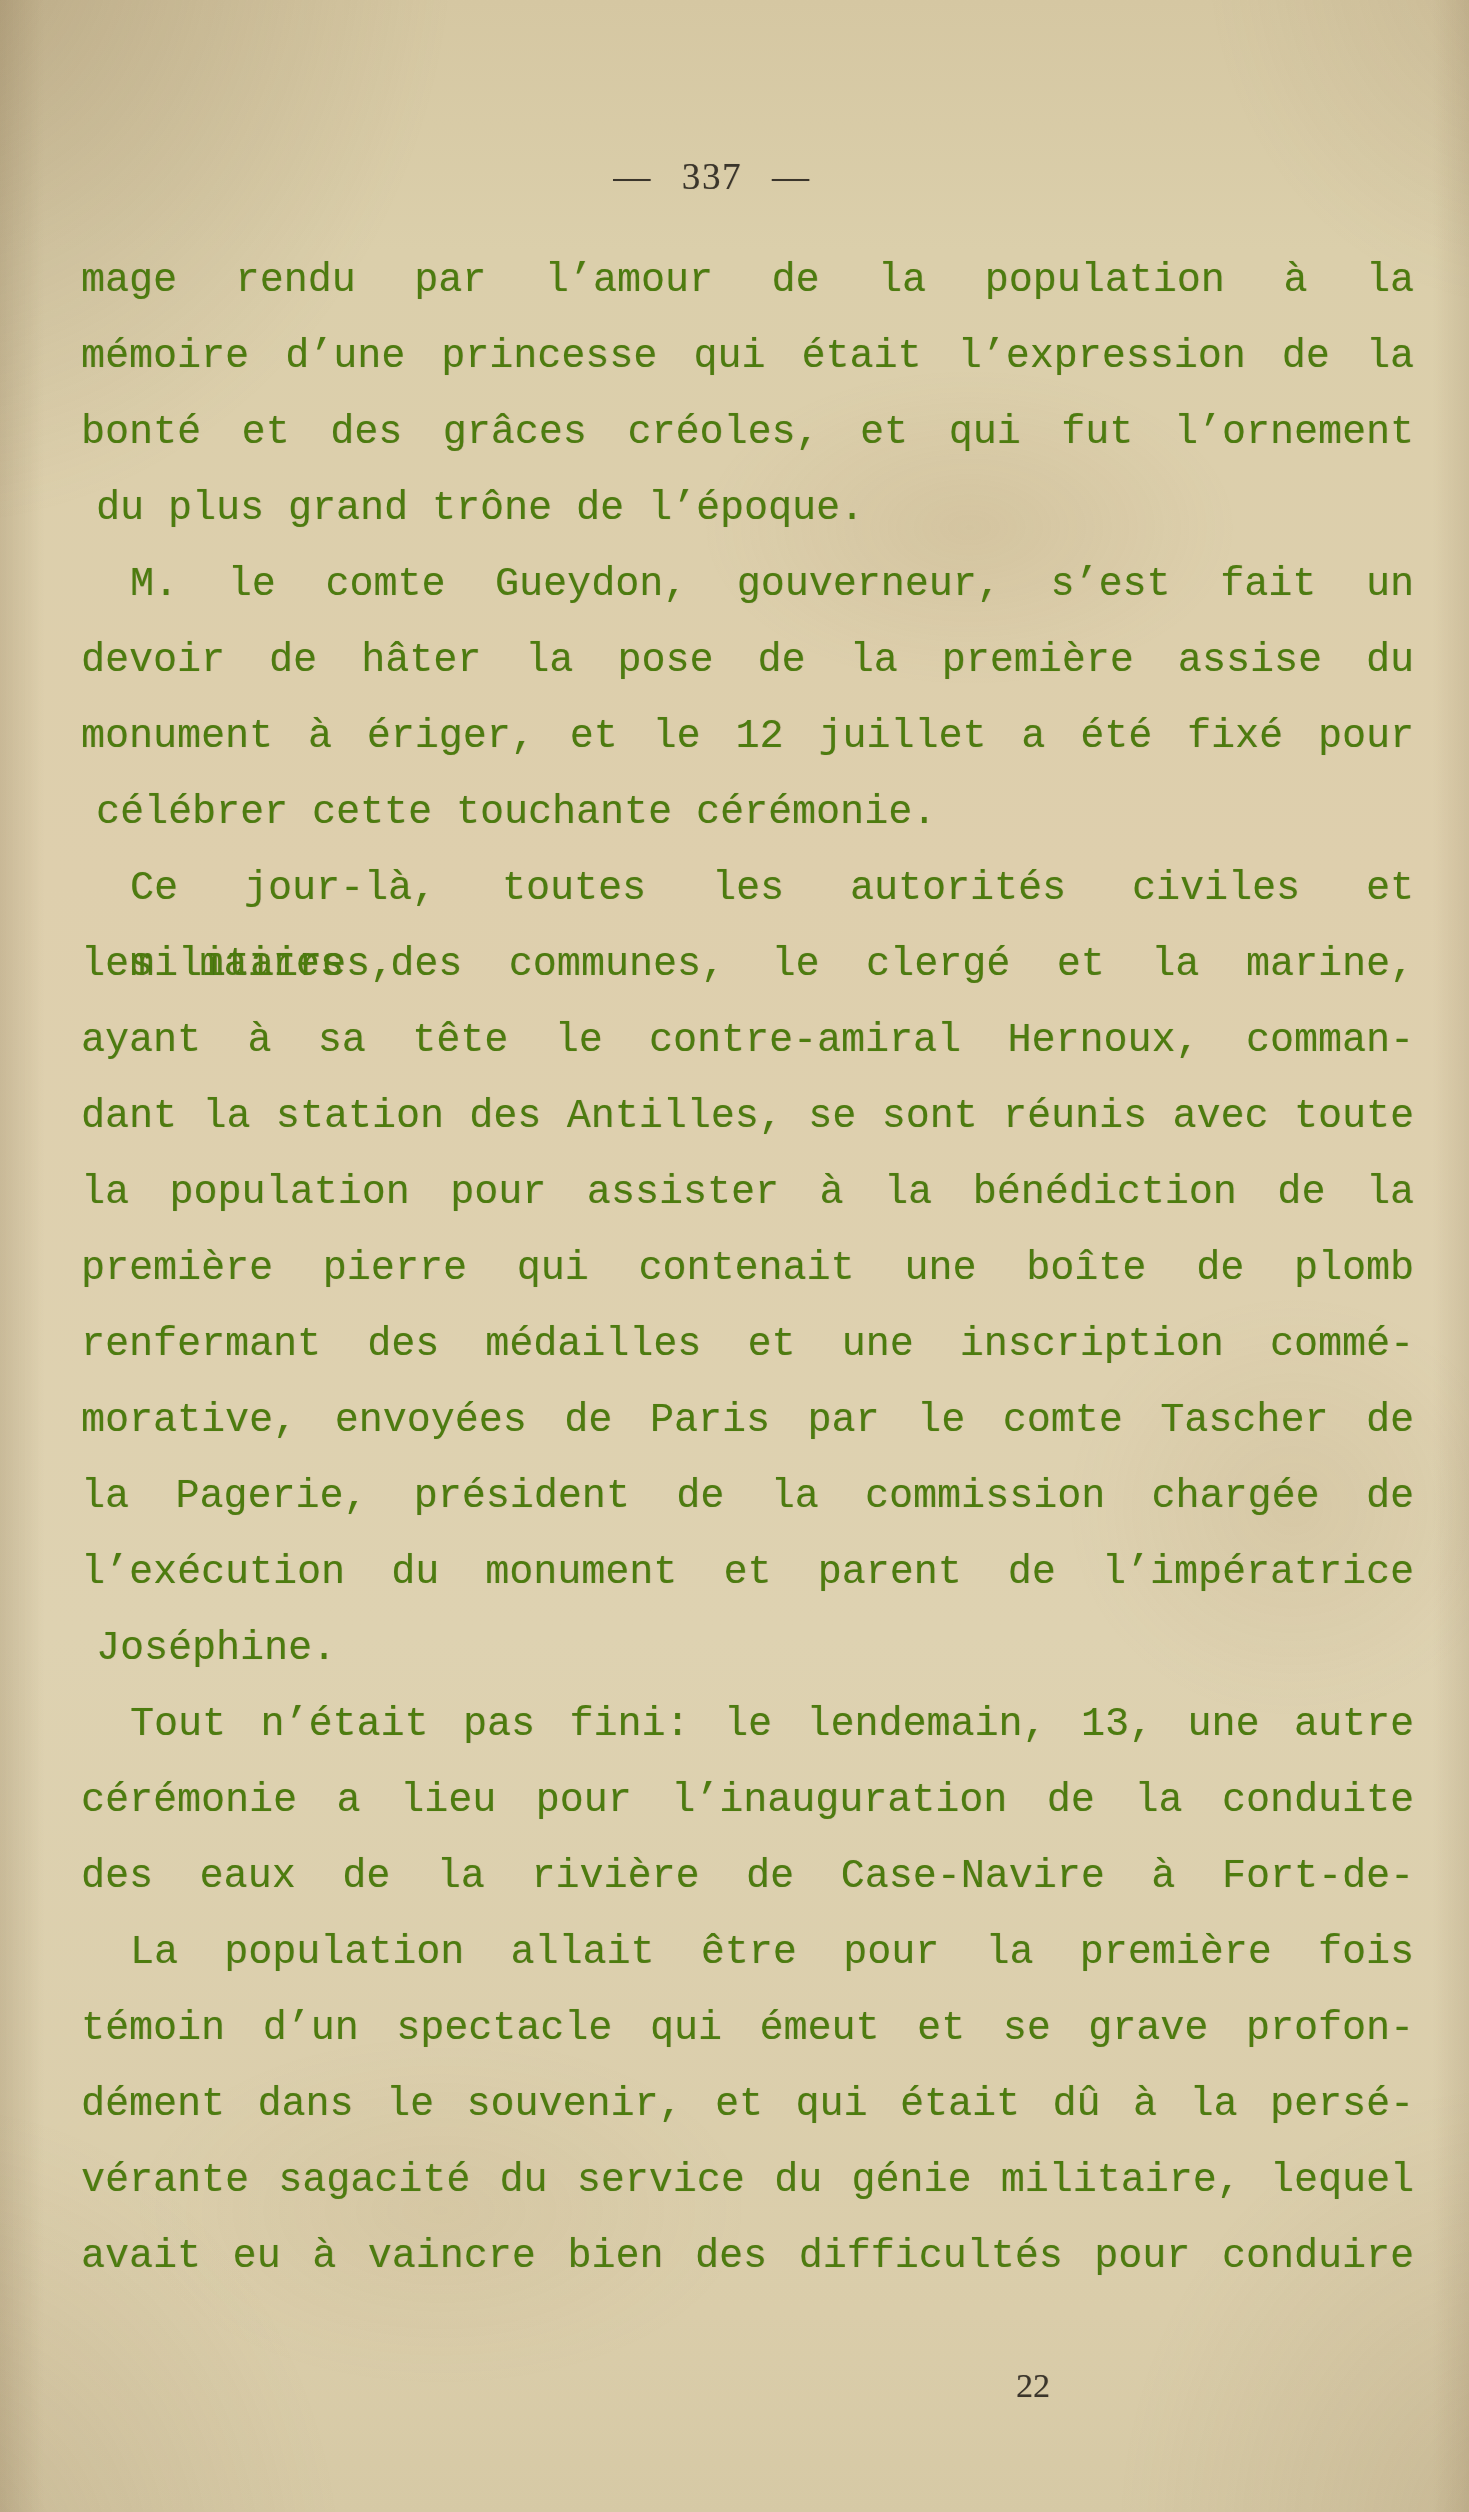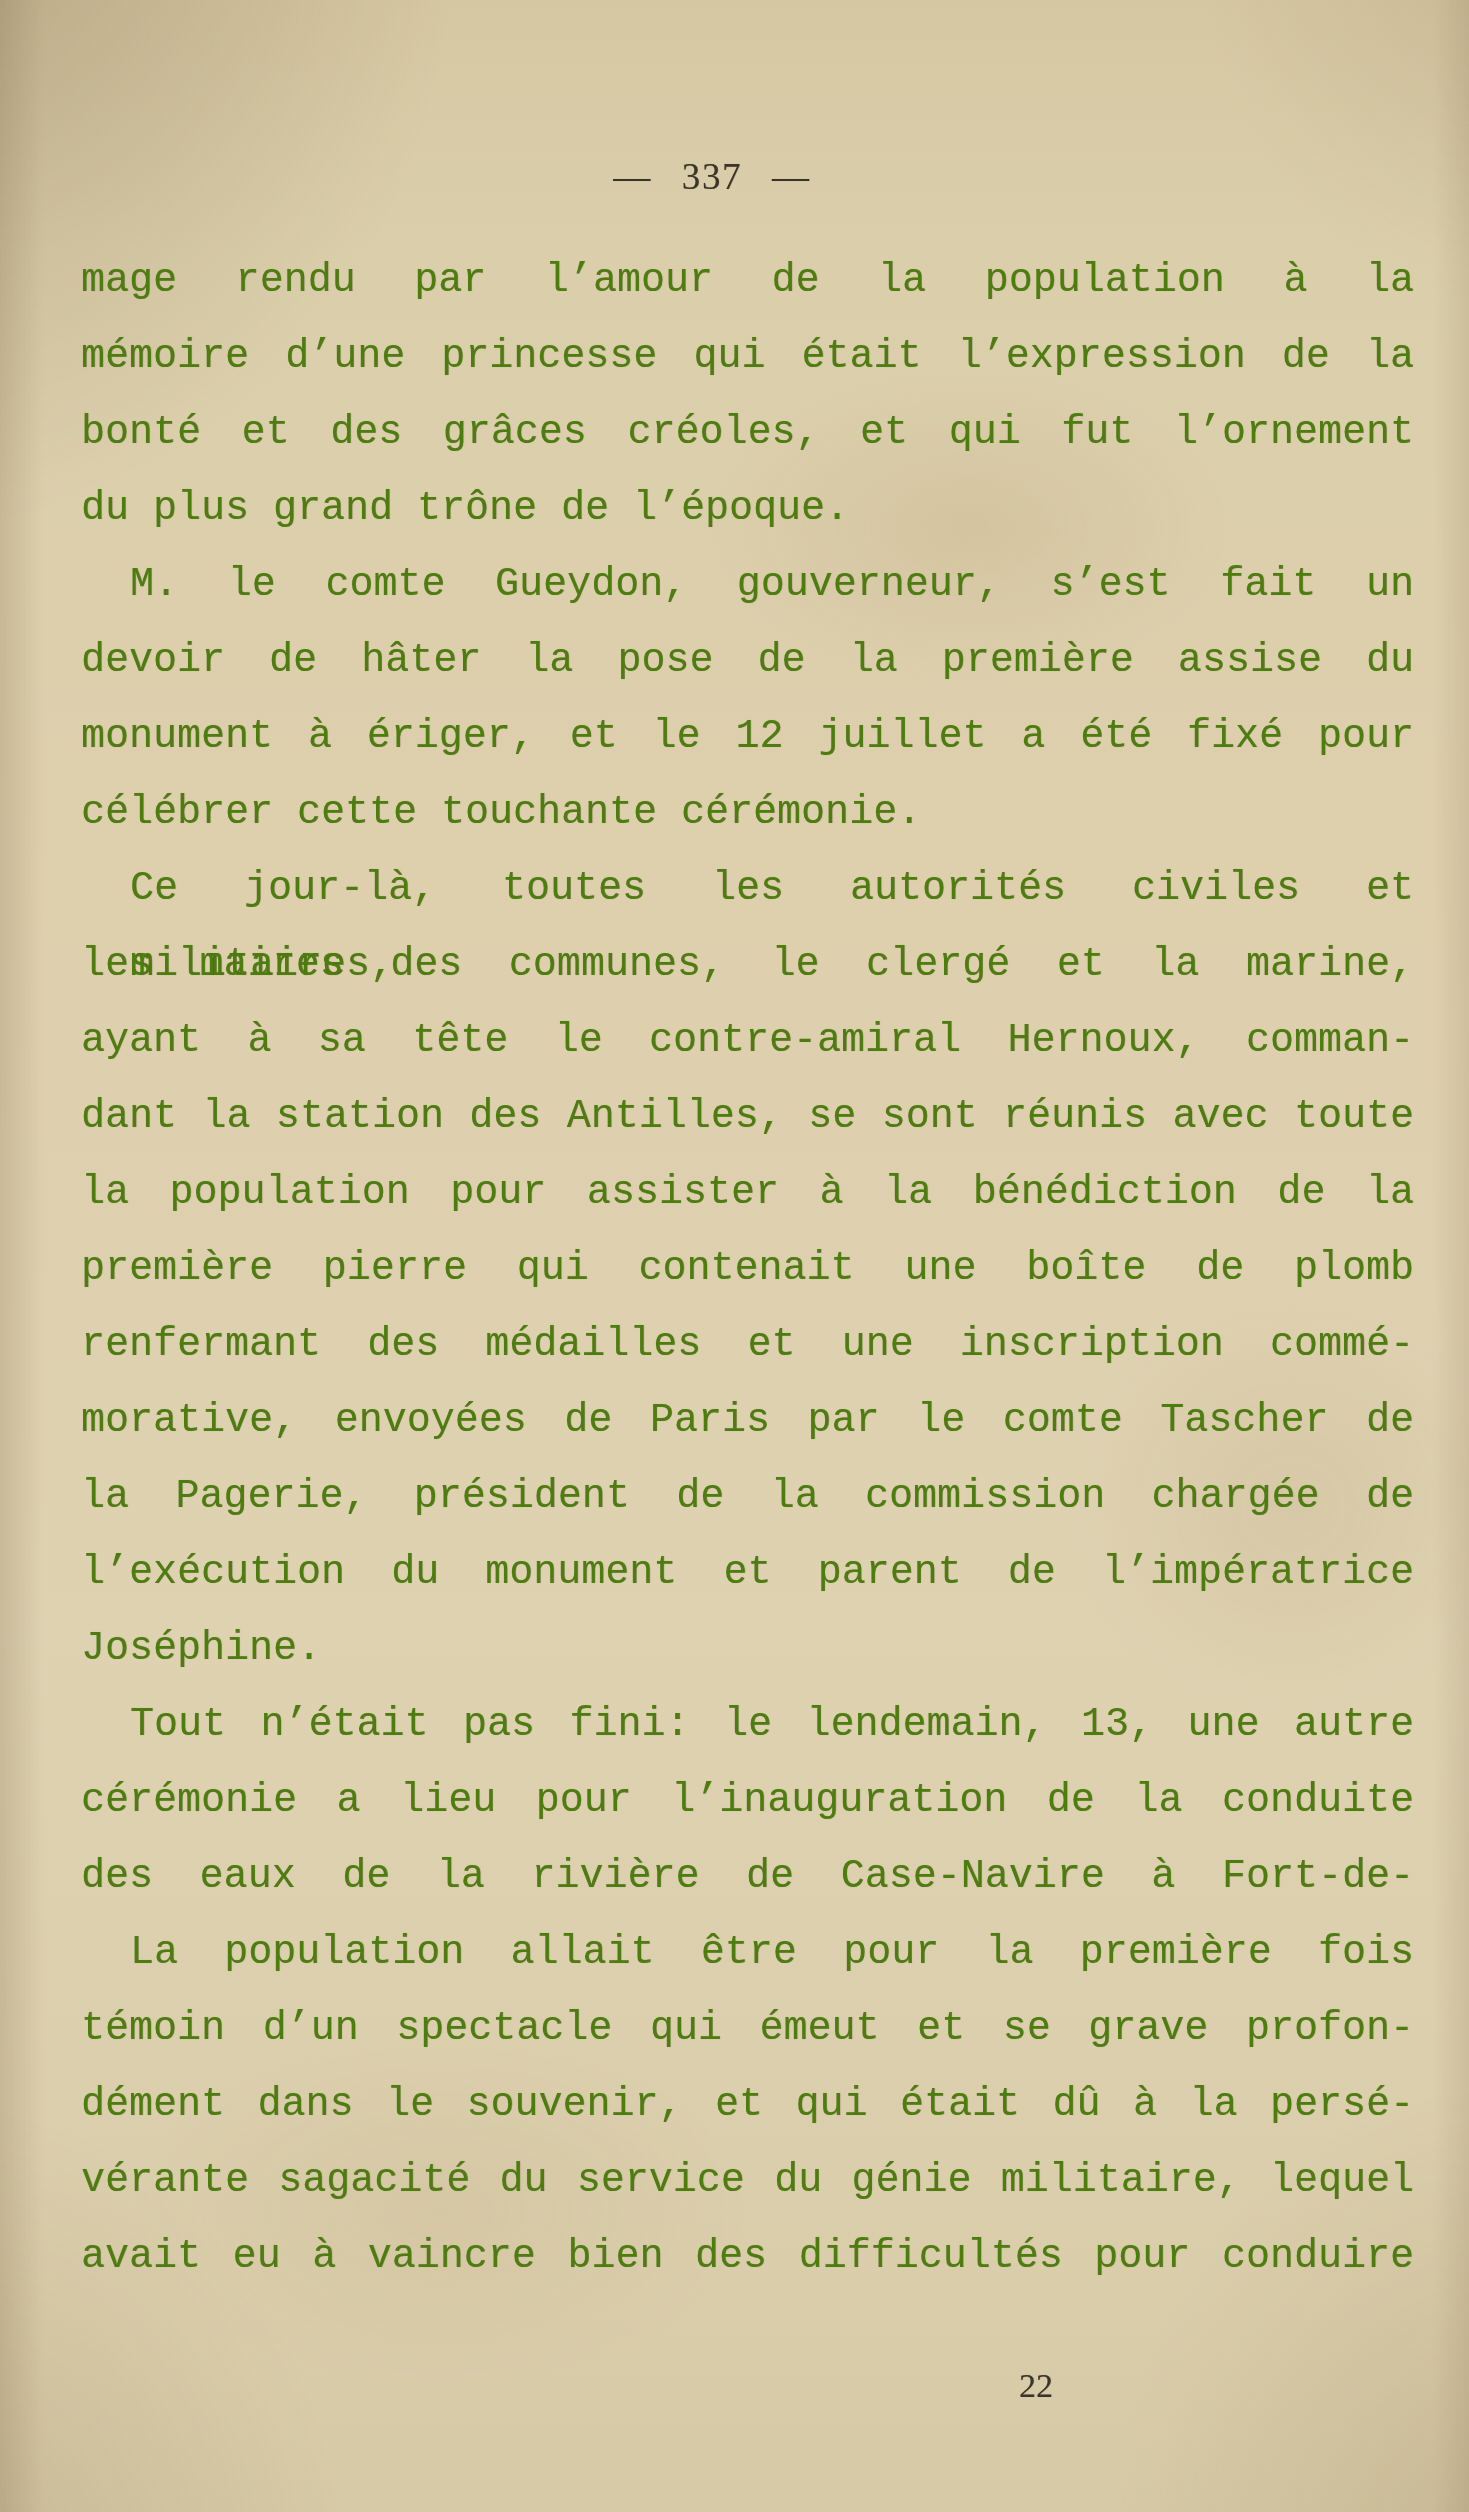--- a/index.html
+++ b/index.html
@@ -43,27 +43,27 @@
     text-shadow: 0.4px 0.4px 0.7px rgba(56,48,36,0.30);
   }
   .line {
     height: 76px;
     line-height: 76px;
     text-align: justify;
     text-align-last: justify;
     white-space: normal;
   }
   .line.indent { padding-left: 49px; }
-  .line.para-end { text-align-last: left; }
+  .line.para-end { text-align-last: left; margin-left: 15px; }
   .sheet-signature {
     position: absolute;
-    left: 964px;
+    left: 1016px;
     top: 2367px;
     width: 144px;
-    text-align: center;
+    text-align: left;
     font-size: 34px;
     color: #3a352b;
     text-shadow: 0.4px 0.4px 0.7px rgba(56,48,36,0.35);
   }
 </style>
 </head>
 <body>
 
 <div class="page-header">— 337 —</div>
 

